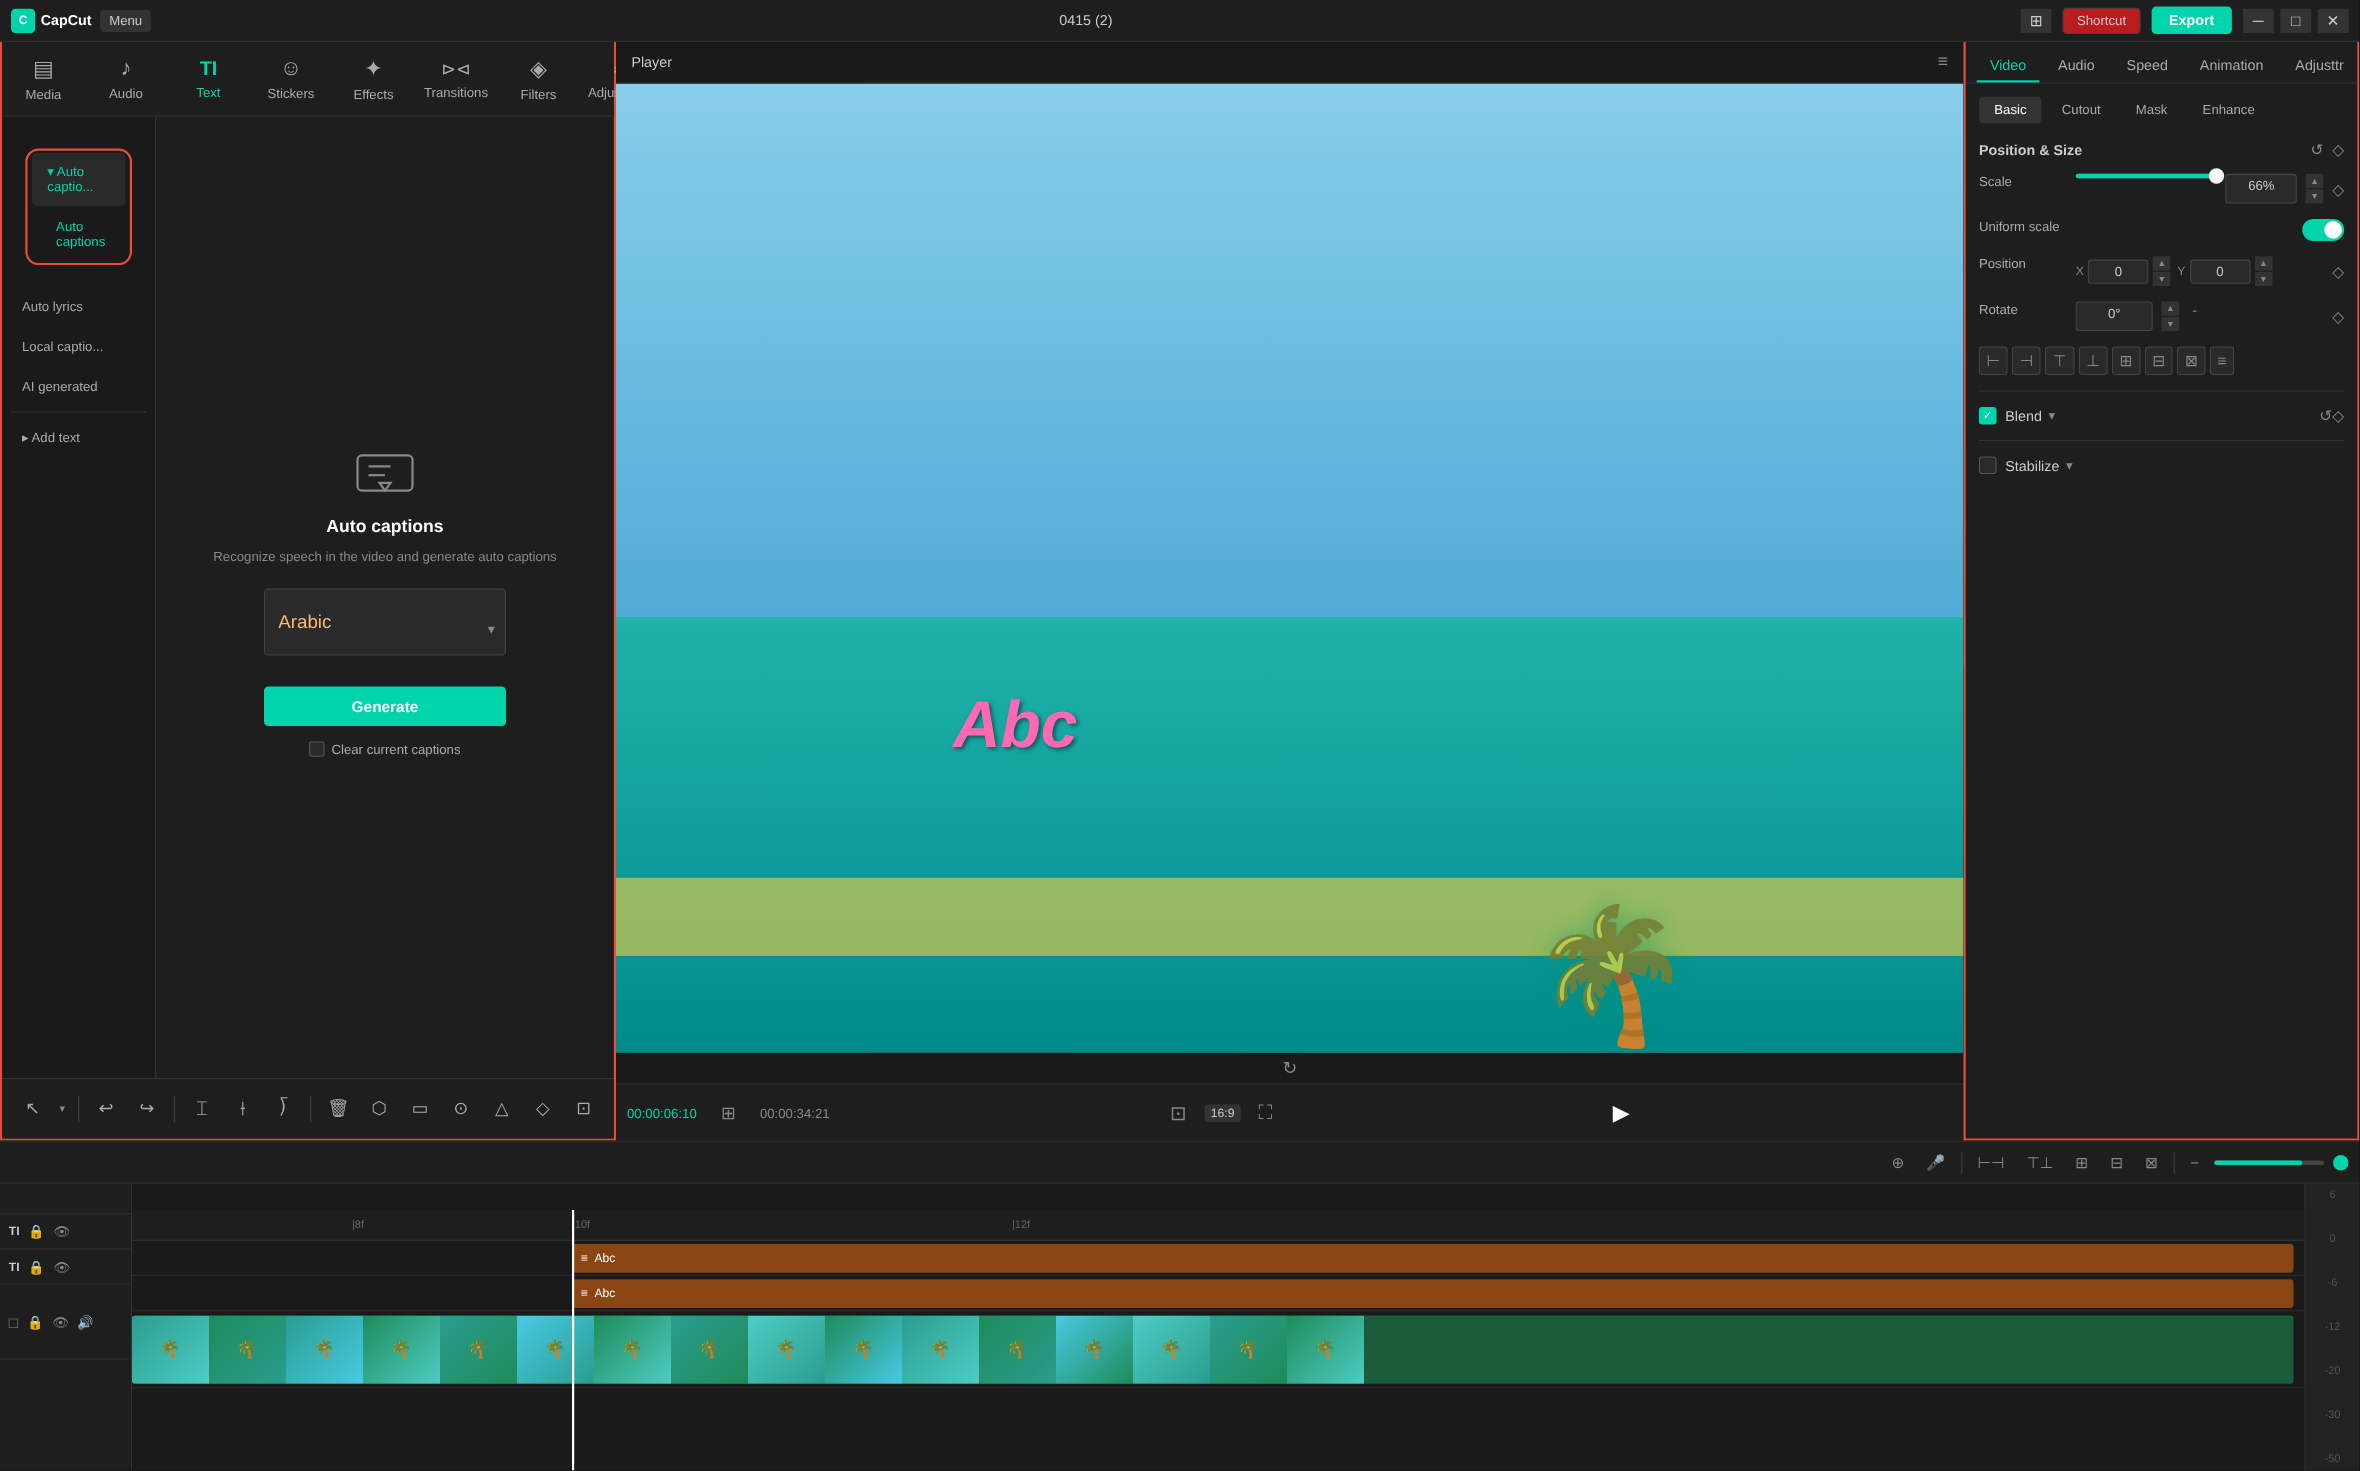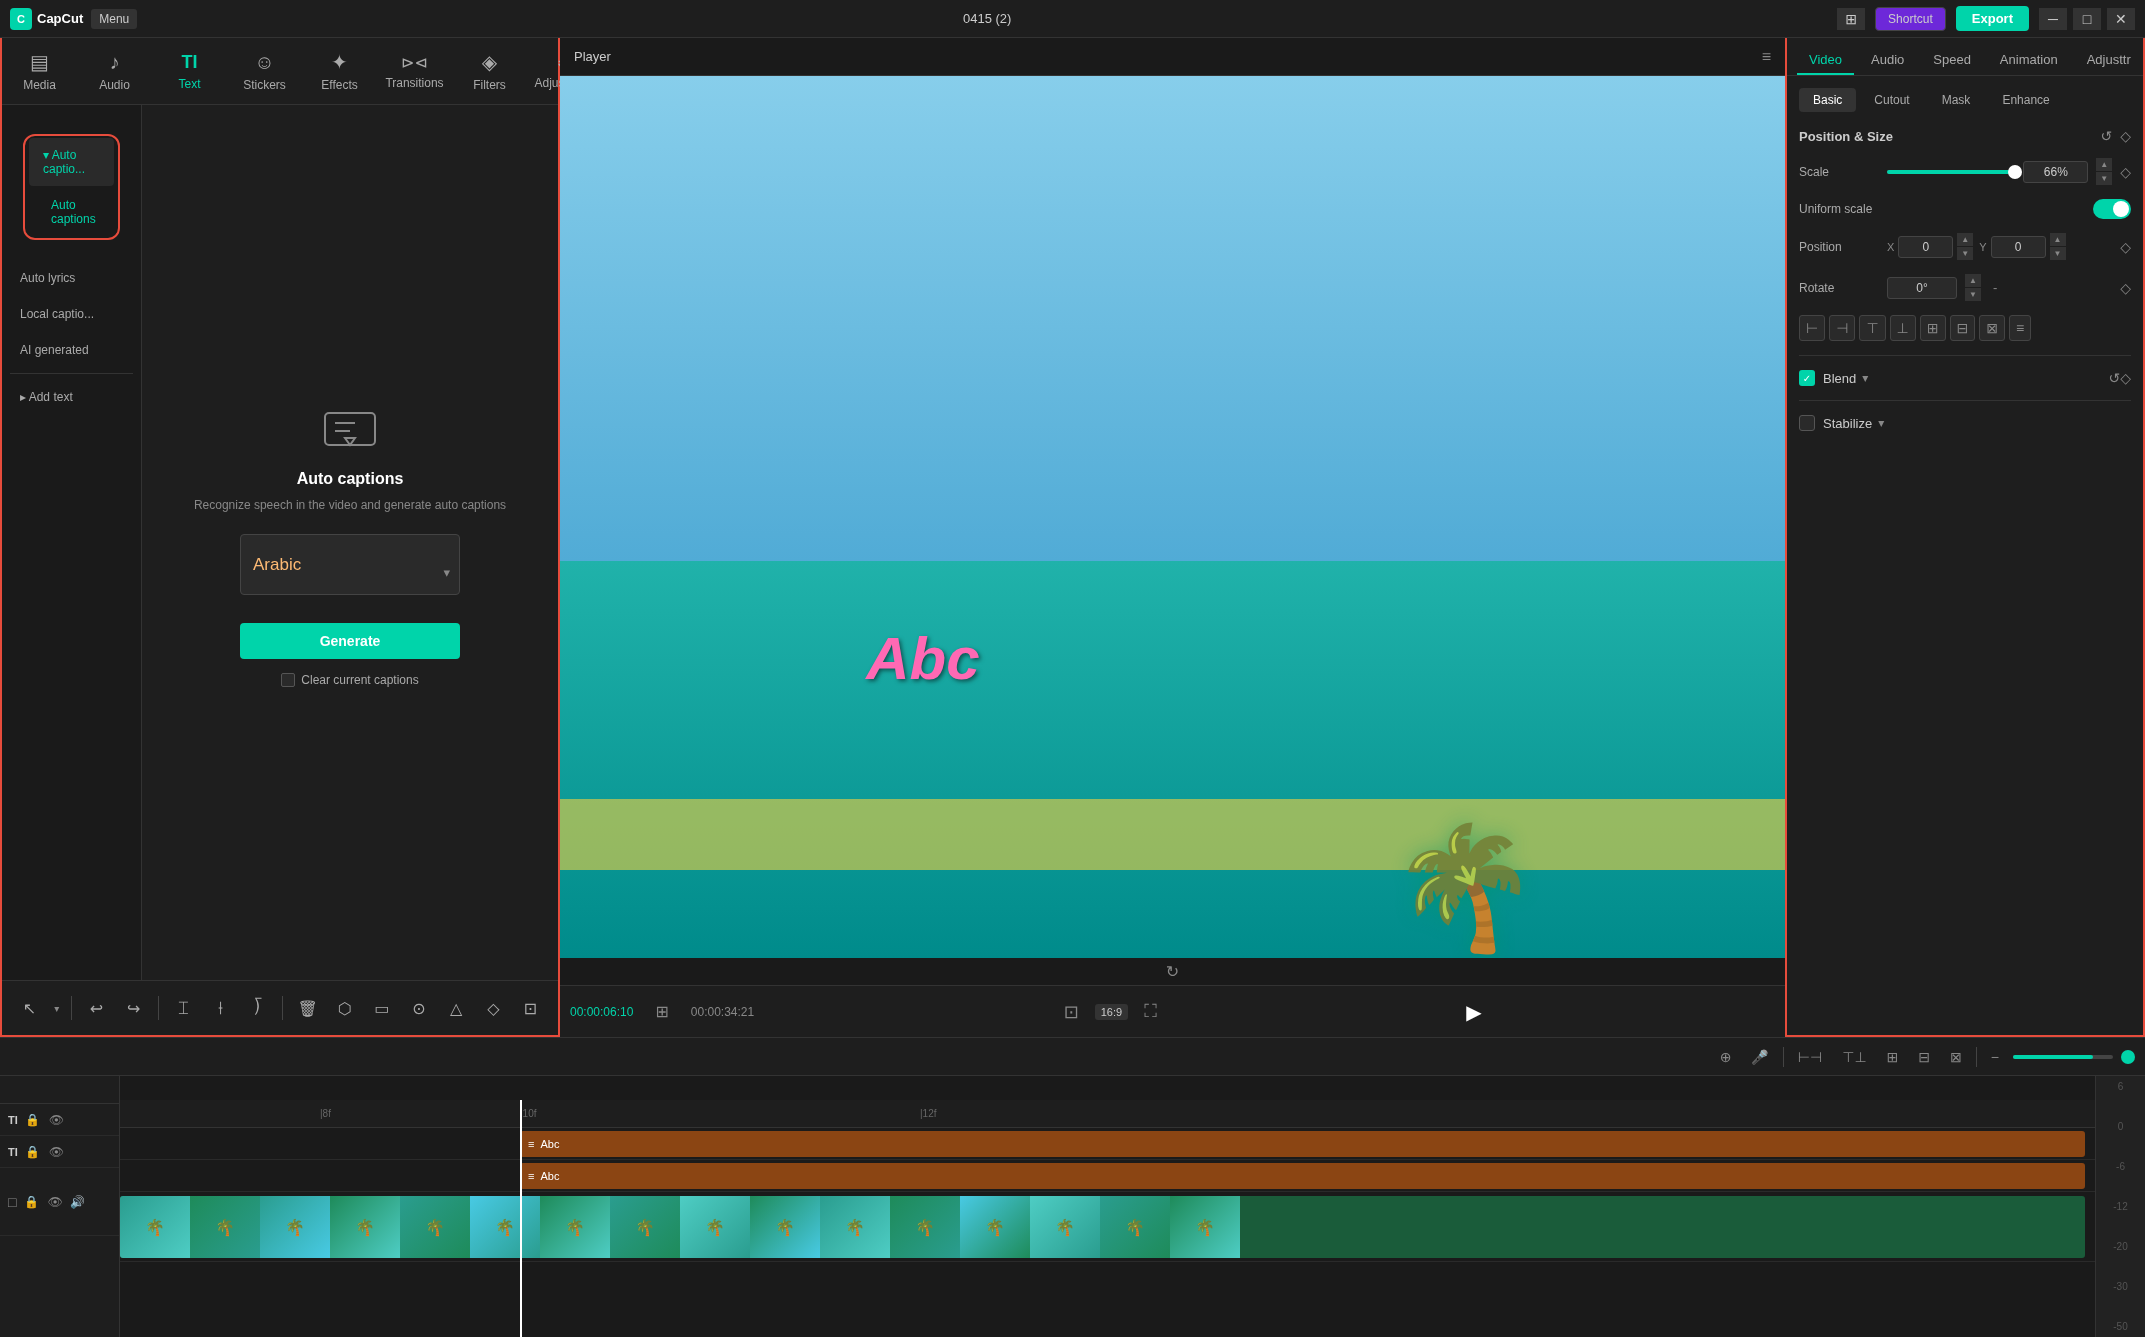--- a/index.html
+++ b/index.html
@@ -22,21 +22,21 @@
       padding: 0 10px;
       border-bottom: 1px solid #333;
       justify-content: space-between;
     }
     .top-bar-left { display: flex; align-items: center; gap: 8px; }
     .app-logo { display: flex; align-items: center; gap: 5px; color: #fff; font-weight: bold; font-size: 13px; }
     .logo-icon { width: 22px; height: 22px; background: #00d4aa; border-radius: 4px; display: flex; align-items: center; justify-content: center; color: #fff; font-size: 11px; }
     .menu-btn { background: #333; border: none; color: #ccc; padding: 3px 8px; border-radius: 3px; cursor: pointer; font-size: 12px; }
     .top-bar-center { color: #ccc; font-size: 13px; }
     .top-bar-right { display: flex; align-items: center; gap: 10px; }
-    .shortcut-btn { background: #6d28d9; border: 1px solid #444; color: #ccc; padding: 4px 12px; border-radius: 4px; cursor: pointer; font-size: 12px; }
+    .shortcut-btn { background: #b91c1c; border: 1px solid #444; color: #ccc; padding: 4px 12px; border-radius: 4px; cursor: pointer; font-size: 12px; }
     .export-btn { background: #00d4aa; border: none; color: #fff; padding: 5px 16px; border-radius: 4px; cursor: pointer; font-size: 13px; font-weight: bold; }
     .window-controls { display: flex; gap: 6px; }
     .win-btn { width: 28px; height: 22px; background: #333; border: none; color: #ccc; cursor: pointer; font-size: 14px; display: flex; align-items: center; justify-content: center; }
 
     
     .toolbar {
       display: flex;
       align-items: center;
       background: #1e1e1e;
       padding: 8px 10px;
@@ -289,21 +289,20 @@
       font-weight: bold;
       margin-bottom: 14px;
       display: flex;
       align-items: center;
       justify-content: space-between;
     }
     .section-controls { display: flex; gap: 8px; }
     .icon-btn { background: none; border: none; color: #888; cursor: pointer; font-size: 14px; }
     .prop-row {
       display: flex;
-      align-items: center;
       margin-bottom: 14px;
       gap: 8px;
     }
     .prop-label { color: #aaa; font-size: 12px; width: 80px; flex-shrink: 0; }
     .slider-track {
       flex: 1;
       height: 4px;
       background: #444;
       border-radius: 2px;
       position: relative;

